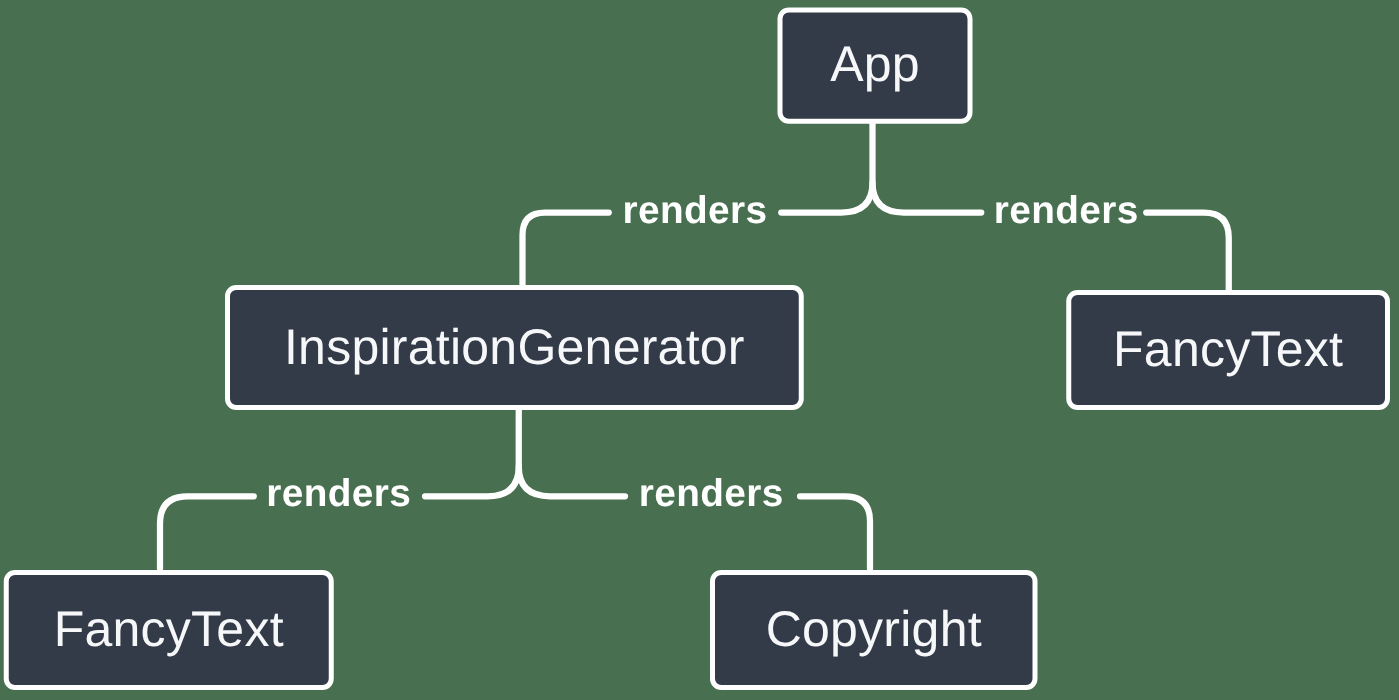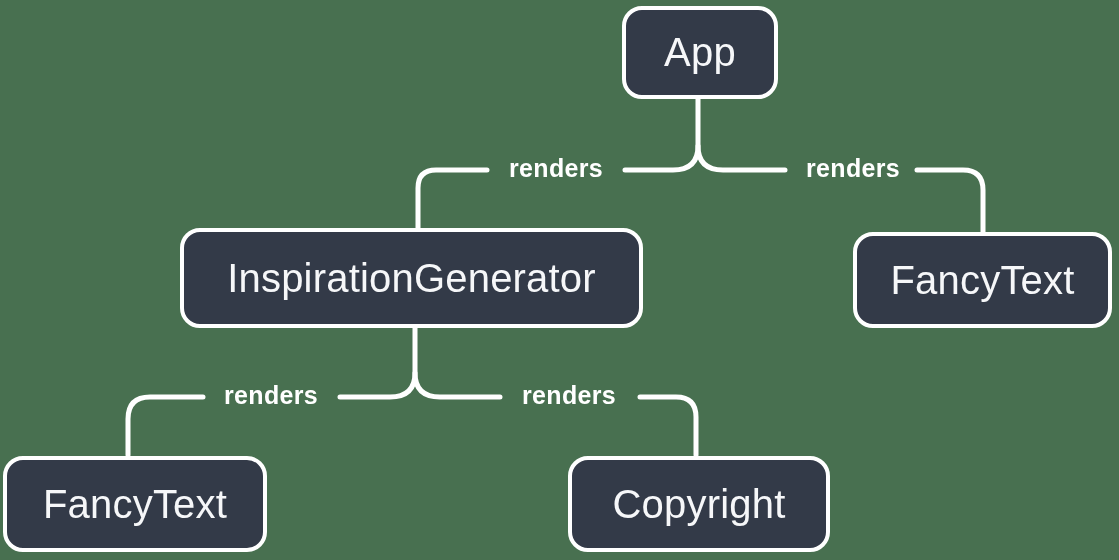--- a/index.html
+++ b/index.html
@@ -21,35 +21,35 @@
     top: 0;
     width: 1119px;
     height: 560px;
     display: block;
   }
   .node {
     position: absolute;
     box-sizing: border-box;
     background: #333A48;
     border: 4px solid #FFFFFF;
-    border-radius: 20px;
+    border-radius: 9px;
     display: flex;
     align-items: center;
     justify-content: center;
     color: #F6F7F9;
     font-size: 40px;
     font-weight: 500;
     letter-spacing: 0.2px;
     white-space: nowrap;
   }
   .edge-label {
     position: absolute;
     transform: translate(-50%, -50%);
     color: #FFFFFF;
-    font-size: 25px;
+    font-size: 31px;
     font-weight: 700;
     letter-spacing: 0.3px;
     white-space: nowrap;
   }
 </style>
 </head>
 <body>
 
 <div class="stage">
 

